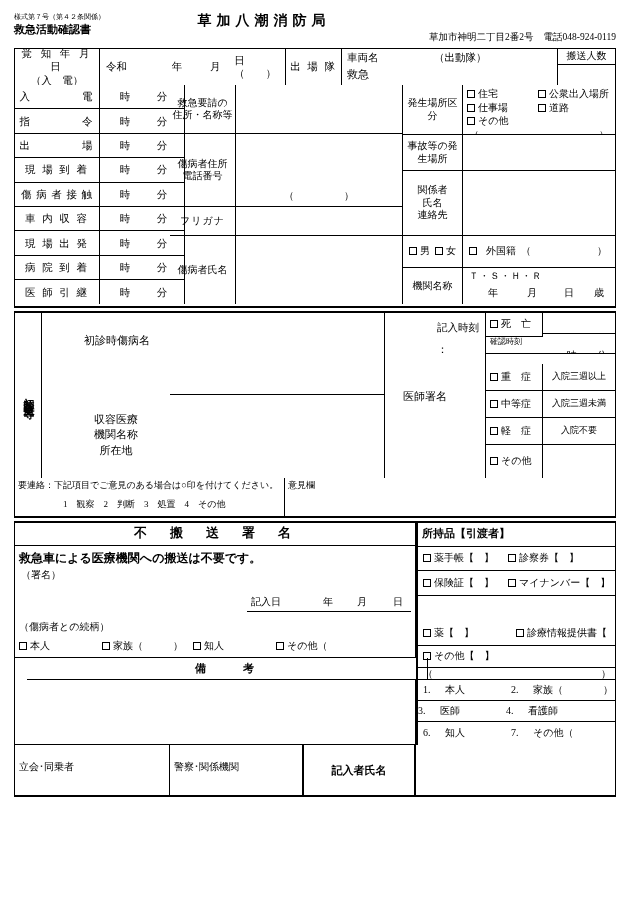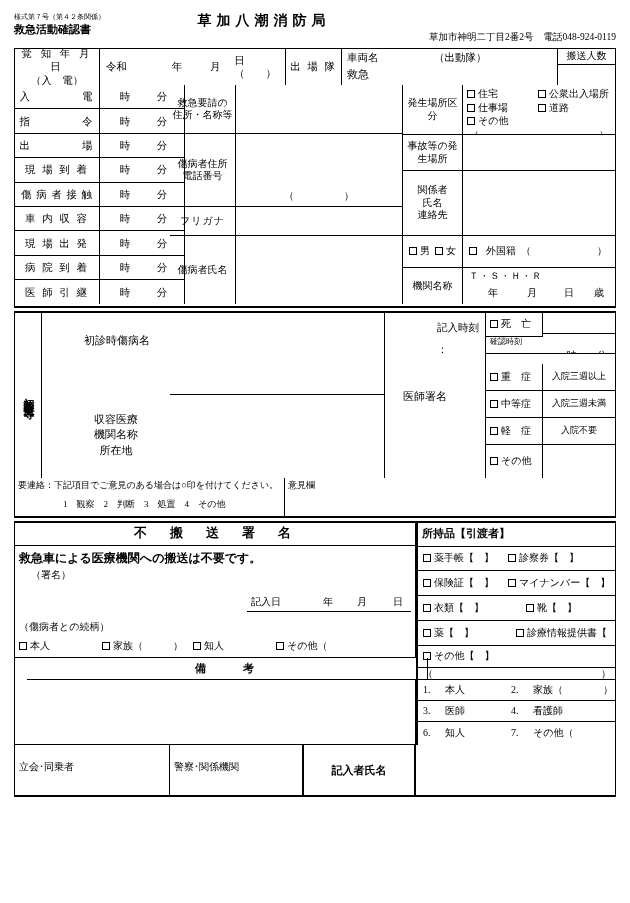--- a/index.html
+++ b/index.html
@@ -422,21 +422,21 @@
 
   <div class="frame-bot"></div>
 
   <div class="cell" style="left:15px; top:522px; width:401px; height:24px;">
     <span class="f13 bold sp5">不　搬　送　署　名</span>
   </div>
 
   <div class="cell nb-b top left" style="left:15px; top:546px; width:401px; height:90px; padding:3px 4px;">
     <div style="position:relative; width:100%; height:100%;">
       <div class="f12 bold" style="position:absolute; left:0; top:2px;">救急車による医療機関への搬送は不要です。</div>
-      <div class="f10" style="position:absolute; left:12px; top:20px;">（署名）</div>
+      <div class="f10" style="position:absolute; left:2px; top:20px;">（署名）</div>
       <div style="position:absolute; left:228px; top:46px; width:164px; border-bottom:1px solid #000; height:16px;">
         <span class="f10" style="position:absolute; left:4px; top:1px;">記入日</span>
         <span class="f10" style="position:absolute; left:76px; top:1px;">年</span>
         <span class="f10" style="position:absolute; left:110px; top:1px;">月</span>
         <span class="f10" style="position:absolute; left:146px; top:1px;">日</span>
       </div>
       <div class="f10" style="position:absolute; left:0; top:72px;">（傷病者との続柄）</div>
     </div>
   </div>
 
@@ -466,40 +466,37 @@
     <span class="f11">所持品【引渡者】</span>
   </div>
 
   <div class="box" style="left:416px; top:546px; width:199px; height:134px; border-left:2px solid #000; box-sizing:border-box;">
     <div class="cell nb-r left" style="left:0; top:25px; width:197px; height:25px; padding-left:5px;">
       <span class="f10 chk-line"><span class="cb"></span><span>保険証</span><span>【　】</span><span style="display:inline-block;width:14px"></span><span class="cb"></span><span>マイナンバー</span><span>【　】</span></span>
     </div>
     <div class="cell nb-r left" style="left:0; top:0; width:197px; height:25px; padding-left:5px;">
       <span class="f10 chk-line"><span class="cb"></span><span>薬手帳</span><span>【　】</span><span style="display:inline-block;width:14px"></span><span class="cb"></span><span>診察券</span><span>【　】</span></span>
     </div>
-    <div class="cell nb-r left" style="left:0; top:50px; width:197px; height:25px; padding-left:5px;">
-      <span class="f10 chk-line"><span class="cb"></span><span>衣類</span><span>【　】</span><span style="display:inline-block;width:42px"></span><span class="cb"></span><span>靴</span><span>【　】</span></span>
-    </div>
     <div class="cell nb-r left" style="left:0; top:75px; width:197px; height:25px; padding-left:5px;">
       <span class="f10 chk-line"><span class="cb"></span><span>薬</span><span>【　】</span><span style="display:inline-block;width:42px"></span><span class="cb"></span><span>診療情報提供書</span><span>【　】</span></span>
     </div>
     <div class="cell nb-r left" style="left:0; top:100px; width:197px; height:22px; padding-left:5px;">
       <span class="f10 chk-line"><span class="cb"></span><span>その他</span><span>【　】</span></span>
     </div>
     <div class="cell nb-r left" style="left:0; top:122px; width:197px; height:12px; padding-left:5px; position:absolute;">
       <span class="f10" style="position:absolute; left:5px; top:0;">（</span>
       <span class="f10" style="position:absolute; right:4px; top:0;">）</span>
     </div>
   </div>
 
   <div class="box" style="left:416px; top:680px; width:199px; height:65px; border-left:2px solid #000; box-sizing:border-box;">
     <div class="cell nb-r left" style="left:0; top:0; width:197px; height:21px; padding-left:5px;">
       <span class="f10 chk-line"><span style="display:inline-block;width:22px">1.</span><span style="display:inline-block;width:66px">本人</span><span style="display:inline-block;width:22px">2.</span><span>家族</span><span>（　　　　）</span></span>
     </div>
-    <div class="cell nb-r left" style="left:0; top:21px; width:197px; height:21px; padding-left:5px;">
+    <div class="cell nb-r left" style="left:0; top:21px; width:197px; height:21px; ">
       <span class="f10 chk-line"><span style="display:inline-block;width:22px">3.</span><span style="display:inline-block;width:66px">医師</span><span style="display:inline-block;width:22px">4.</span><span>看護師</span></span>
     </div>
     <div class="cell nb-r nb-b left" style="left:0; top:42px; width:197px; height:23px; padding-left:5px;">
       <span class="f10 chk-line"><span style="display:inline-block;width:22px">6.</span><span style="display:inline-block;width:66px">知人</span><span style="display:inline-block;width:22px">7.</span><span>その他</span><span>（　　　　）</span></span>
     </div>
   </div>
 
 </div>
 
 </body></html>

